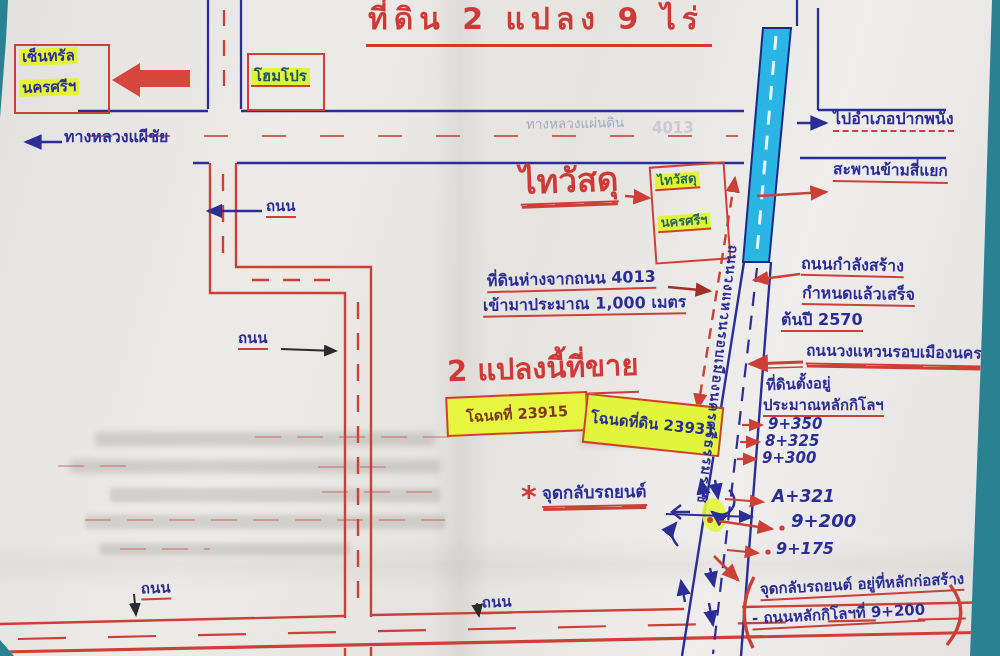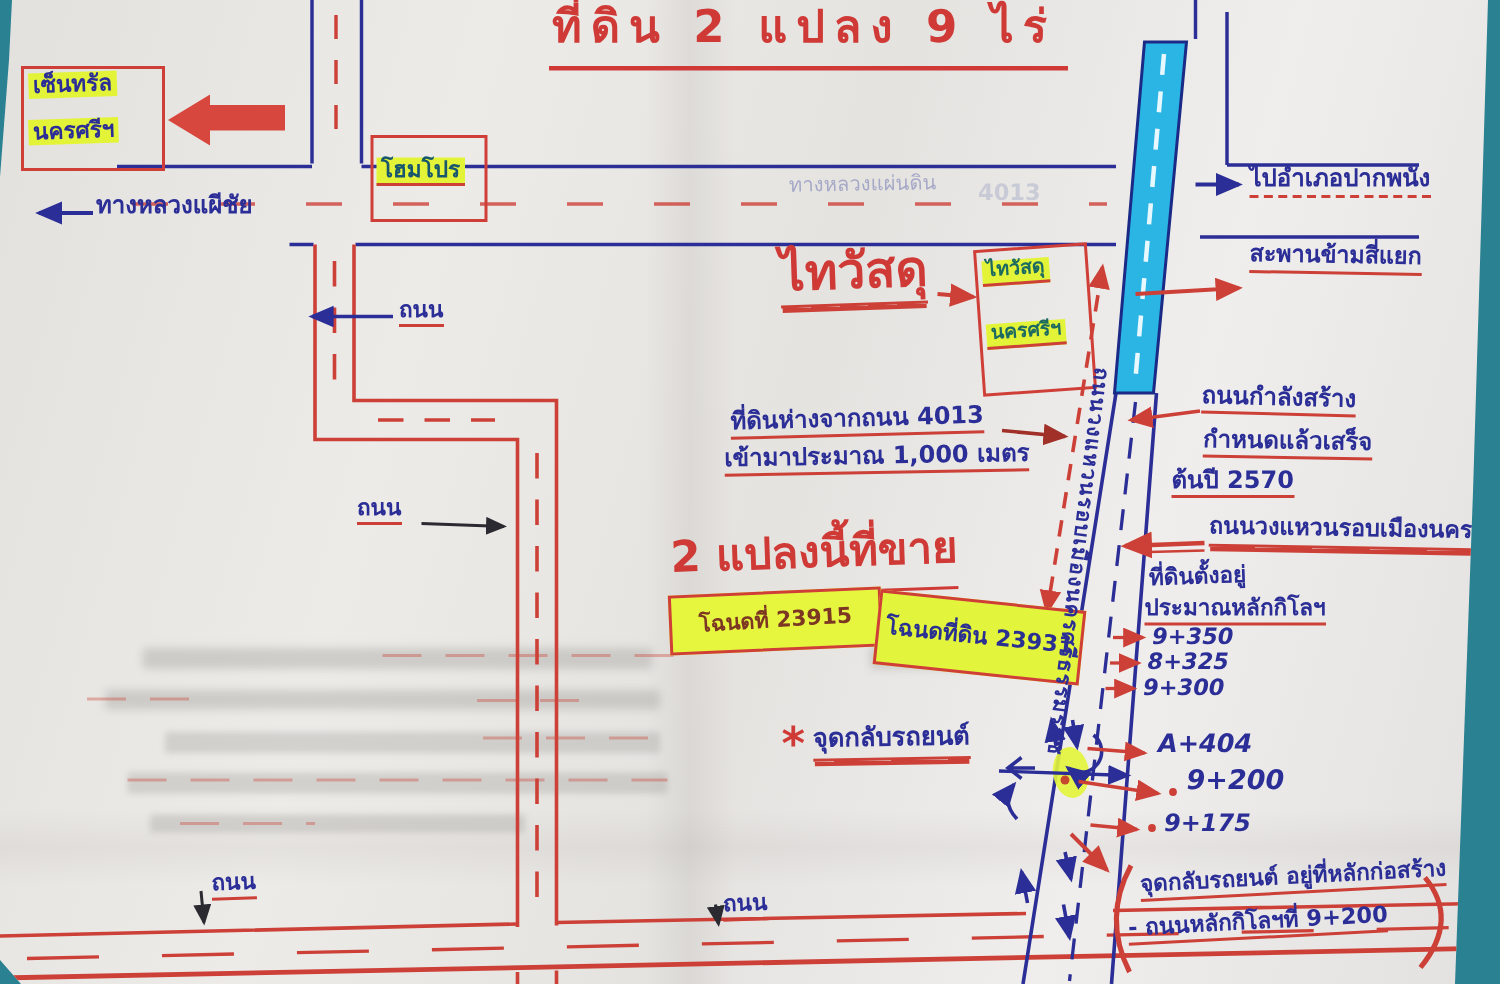--- a/index.html
+++ b/index.html
@@ -138,21 +138,21 @@
   </svg>
 
   <div class="lbl red" style="left:368px;top:2px;font-size:30px;font-weight:bold;letter-spacing:6px;">ที่ดิน 2 แปลง 9 ไร่</div>
   <div class="lbl" style="left:366px;top:44px;width:346px;border-top:3px solid #cf3a36;"></div>
 
   <div class="box" style="left:14px;top:44px;width:92px;height:66px;">
     <div class="lbl hl" style="left:3px;top:2px;font-size:15px;font-weight:bold;transform:rotate(-2deg);">เซ็นทรัล</div>
     <div class="lbl hl" style="left:3px;top:33px;font-size:15px;font-weight:bold;transform:rotate(-2deg);">นครศรีฯ</div>
   </div>
 
-  <div class="box" style="left:247px;top:53px;width:74px;height:54px;margin-top:37px;">
+  <div class="box" style="left:247px;top:53px;width:74px;height:54px;">
     <div class="lbl hl ulr" style="left:2px;top:13px;font-size:15px;font-weight:bold;color:#17566e;">โฮมโปร</div>
   </div>
 
 
   <div class="lbl" style="left:64px;top:128px;font-size:16px;font-weight:bold;">ทางหลวงแผีชัย</div>
   <div class="lbl" style="left:526px;top:116px;font-size:13.5px;color:rgba(70,80,160,.4);transform:rotate(-1deg);">ทางหลวงแผ่นดิน</div>
   <div class="lbl" style="left:652px;top:120px;font-size:15px;color:rgba(140,150,190,.35);font-weight:bold;">4013</div>
   <div class="lbl uldash" style="left:833px;top:110px;font-size:16px;font-weight:bold;">ไปอำเภอปากพนัง</div>
 
   <div class="lbl ulr" style="left:833px;top:162px;font-size:15.5px;font-weight:bold;transform:rotate(1deg);">สะพานข้ามสี่แยก</div>
@@ -175,21 +175,21 @@
   <div class="lbl ulr" style="left:802px;top:285px;font-size:16px;font-weight:bold;transform:rotate(1deg);">กำหนดแล้วเสร็จ</div>
   <div class="lbl ulr" style="left:781px;top:311px;font-size:16px;font-weight:bold;">ต้นปี 2570</div>
 
   <div class="lbl uld" style="left:806px;top:344px;font-size:15.5px;font-weight:bold;transform:rotate(1deg);">ถนนวงแหวนรอบเมืองนคร</div>
   <div class="lbl" style="left:766px;top:376px;font-size:15px;font-weight:bold;transform:rotate(-2deg);">ที่ดินตั้งอยู่</div>
   <div class="lbl ulr" style="left:763px;top:397px;font-size:15px;font-weight:bold;">ประมาณหลักกิโลฯ</div>
 
   <div class="lbl" style="left:768px;top:416px;font-size:15px;font-weight:bold;font-style:italic;">9+350</div>
   <div class="lbl" style="left:765px;top:433px;font-size:15px;font-weight:bold;font-style:italic;">8+325</div>
   <div class="lbl" style="left:762px;top:450px;font-size:15px;font-weight:bold;font-style:italic;">9+300</div>
-  <div class="lbl" style="left:772px;top:487px;font-size:17px;font-weight:bold;font-style:italic;">A+404</div>
+  <div class="lbl" style="left:772px;top:487px;font-size:17px;font-weight:bold;font-style:italic;">A+321</div>
   <div class="lbl" style="left:791px;top:511px;font-size:18px;font-weight:bold;font-style:italic;">9+200</div>
   <div class="lbl" style="left:776px;top:540px;font-size:16px;font-weight:bold;font-style:italic;">9+175</div>
 
   <div class="lbl red" style="left:447px;top:352px;font-size:29px;font-weight:bold;transform:rotate(-2deg);">2 แปลงนี้ที่ขาย</div>
   <div class="lbl" style="left:449px;top:394px;width:190px;border-top:2.5px solid #cf3a36;transform:rotate(-2deg);"></div>
   <div class="box" style="left:446px;top:394px;width:138px;height:36px;background:#e6f63f;transform:rotate(-2.5deg);display:flex;align-items:center;justify-content:center;">
     <span class="lbl" style="position:static;font-size:14.5px;font-weight:bold;color:#7c3722;transform:rotate(-1deg);">โฉนดที่ 23915</span>
   </div>
   <div class="box" style="left:584px;top:400px;width:134px;height:46px;background:#e2f43c;transform:rotate(6deg);display:flex;align-items:center;justify-content:center;">
     <span class="lbl" style="position:static;font-size:15px;font-weight:bold;color:#2a3092;">โฉนดที่ดิน 23931</span>

